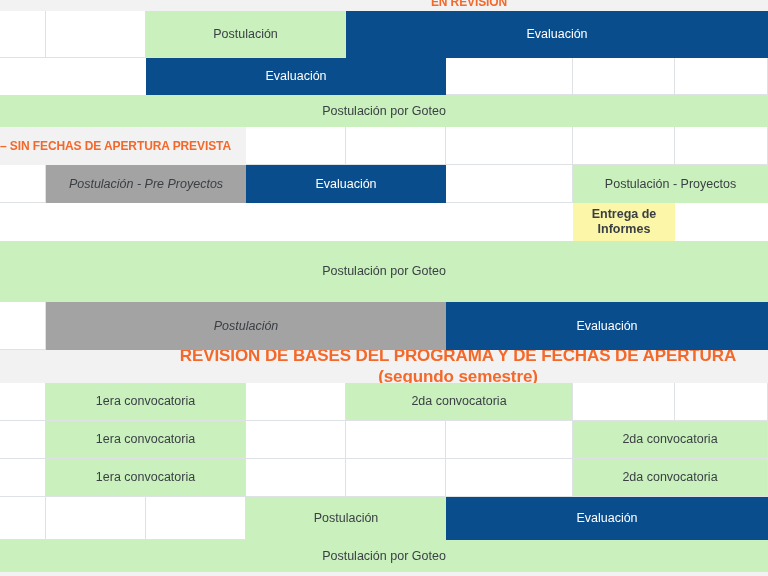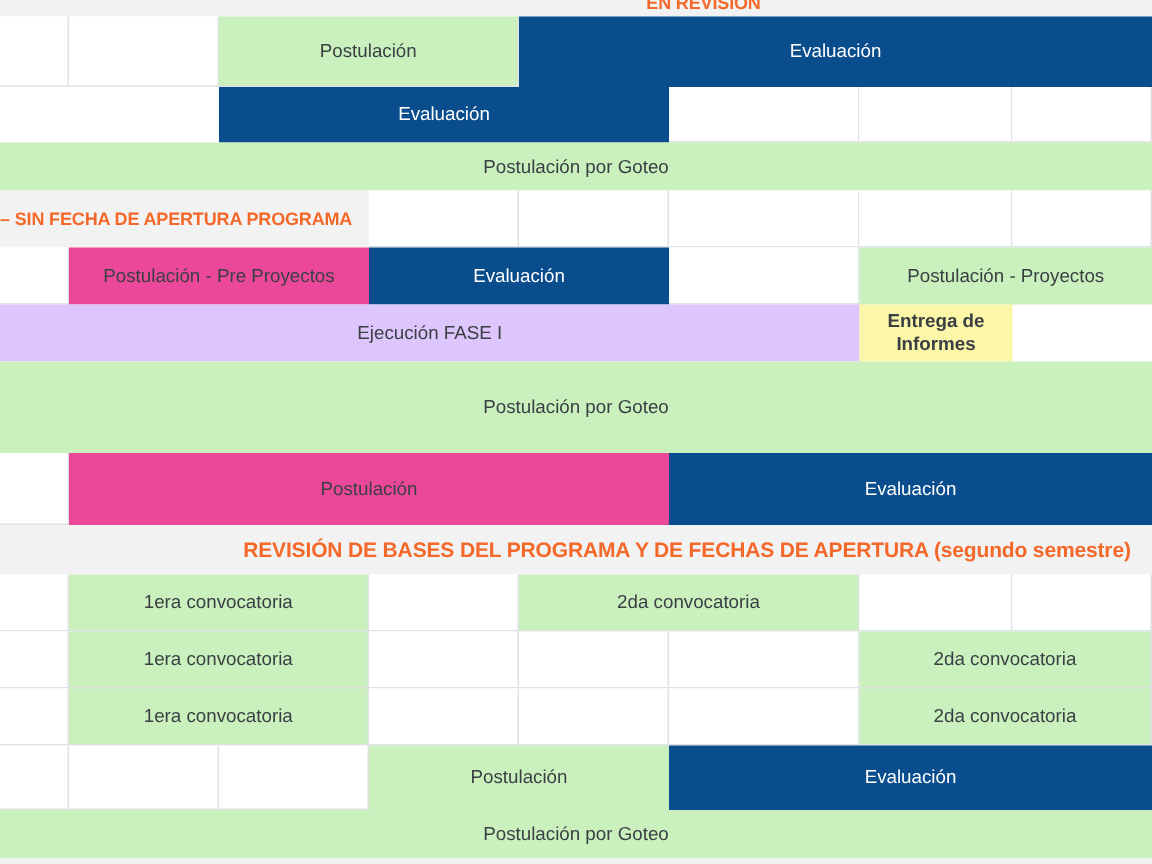--- a/index.html
+++ b/index.html
@@ -20,32 +20,32 @@
     align-items:center;
     justify-content:center;
     text-align:center;
     line-height:1.18;
     overflow:hidden;
     white-space:pre-line;
   }
   .grid{border-right:1px solid #dfe2e5;border-bottom:1px solid #dfe2e5;}
   .white{background:#ffffff;}
   .greenL{background:#c9f0bd;color:#3a3f44;}
-  .greenD{background:#ec4899;color:#3a3f44;}
+  .greenD{background:#a3a3a3;color:#3a3f44;font-style:italic;}
   .blue{background:#0a4d8c;color:#ffffff;}
   .purple{background:#ddc6fb;color:#3a3f44;}
   .yellow{background:#fcf6a8;color:#3a3f44;font-weight:bold;}
   .band{background:#f2f2f2;}
   .note{
     color:#f4682a;
     font-weight:bold;
     font-size:12px;
     letter-spacing:-0.1px;
   }
-  .note.small{font-size:14px;}
+  .note.small{font-size:17px;}
 </style>
 </head>
 <body>
 
 <div id="sheet">
 
   <div class="cell band" style="left:0;top:0;width:768px;height:11px;"></div>
   <div class="cell note" style="left:384px;top:-6px;width:170px;height:16px;">EN REVISIÓN</div>
 
   <div class="cell white grid" style="left:0;top:11px;width:46px;height:47px;"></div>
@@ -54,34 +54,33 @@
   <div class="cell blue" style="left:346px;top:11px;width:422px;height:47px;">Evaluación</div>
 
   <div class="cell blue" style="left:146px;top:58px;width:300px;height:37px;">Evaluación</div>
   <div class="cell white grid" style="left:446px;top:58px;width:127px;height:37px;"></div>
   <div class="cell white grid" style="left:573px;top:58px;width:102px;height:37px;"></div>
   <div class="cell white grid" style="left:675px;top:58px;width:93px;height:37px;"></div>
 
   <div class="cell greenL" style="left:0;top:95px;width:768px;height:32px;">Postulación por Goteo</div>
 
   <div class="cell band" style="left:0;top:127px;width:246px;height:38px;"></div>
-  <div class="cell note" style="left:0;top:127px;width:240px;height:38px;justify-content:flex-start;padding-left:0px;">– SIN FECHA DE APERTURA PROGRAMA</div>
+  <div class="cell note" style="left:0;top:127px;width:240px;height:38px;justify-content:flex-start;padding-left:0px;">– SIN FECHAS DE APERTURA PREVISTA</div>
   <div class="cell white grid" style="left:246px;top:127px;width:100px;height:38px;"></div>
   <div class="cell white grid" style="left:346px;top:127px;width:100px;height:38px;"></div>
   <div class="cell white grid" style="left:446px;top:127px;width:127px;height:38px;"></div>
   <div class="cell white grid" style="left:573px;top:127px;width:102px;height:38px;"></div>
   <div class="cell white grid" style="left:675px;top:127px;width:93px;height:38px;"></div>
 
   <div class="cell white grid" style="left:0;top:165px;width:46px;height:38px;"></div>
   <div class="cell greenD" style="left:46px;top:165px;width:200px;height:38px;">Postulación - Pre Proyectos</div>
   <div class="cell blue" style="left:246px;top:165px;width:200px;height:38px;">Evaluación</div>
   <div class="cell white grid" style="left:446px;top:165px;width:127px;height:38px;"></div>
   <div class="cell greenL" style="left:573px;top:165px;width:195px;height:38px;">Postulación - Proyectos</div>
 
-  <div class="cell purple" style="left:0;top:203px;width:573px;height:38px;">Ejecución FASE I</div>
   <div class="cell yellow" style="left:573px;top:203px;width:102px;height:38px;">Entrega de
 Informes</div>
 
   <div class="cell greenL" style="left:0;top:241px;width:768px;height:61px;">Postulación por Goteo</div>
 
   <div class="cell white grid" style="left:0;top:302px;width:46px;height:48px;"></div>
   <div class="cell greenD" style="left:46px;top:302px;width:400px;height:48px;">Postulación</div>
   <div class="cell blue" style="left:446px;top:302px;width:322px;height:48px;">Evaluación</div>
 
   <div class="cell band" style="left:0;top:350px;width:768px;height:33px;"></div>

